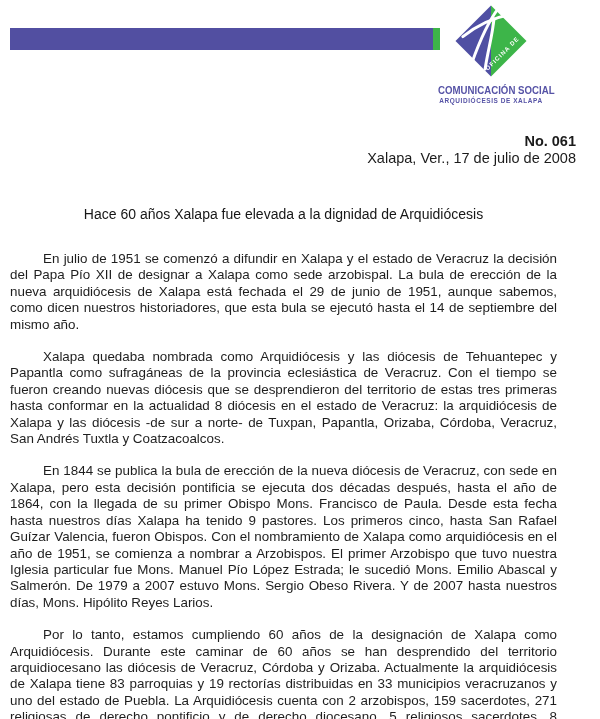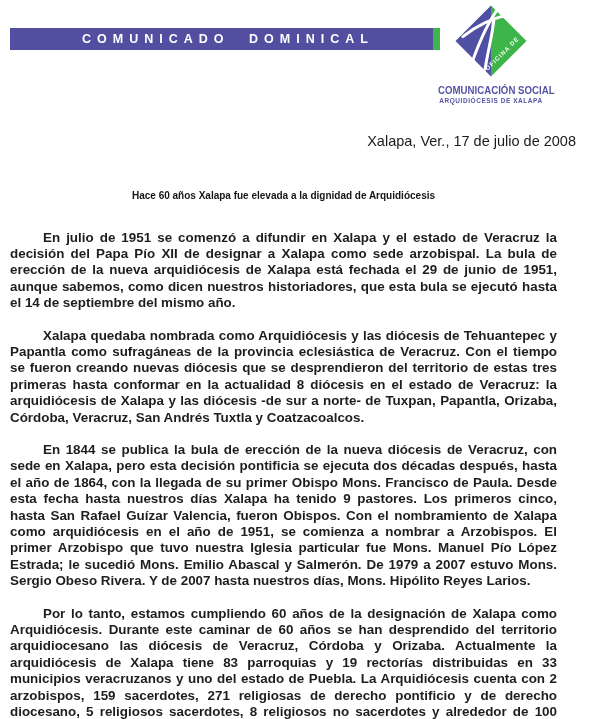--- a/index.html
+++ b/index.html
@@ -48,42 +48,41 @@
 
   .meta {
     margin-top: 15px; padding-right: 24px;
     text-align: right; font-size: 14.5px; line-height: 16.5px;
   }
   .meta-number { font-weight: bold; }
 
   .doc-title {
     margin: 40px 43px 0 10px;
     text-align: center;
-    font-size: 10px; font-weight: bold;
+    font-size: 14px; font-weight: normal;
     color: #161616;
   }
 
   .content {
     margin-top: 29px;
     padding: 0 43px 0 10px;
     font-size: 13.4px; line-height: 16.4px;
     text-align: justify;
     color: #1e1e1e;
   }
-  .content p { margin: 8px 0 16px 0; text-indent: 33px; font-weight: bold; }
+  .content p { margin: 8px 0 16px 0; text-indent: 33px; }
 </style>
 </head>
 <body>
 
 <div class="page">
 
   <div class="header">
 
     <div class="banner">
-      <span class="banner-text">COMUNICADO DOMINICAL</span>
       <span class="banner-accent"></span>
     </div>
 
     <div class="logo-block">
       <svg class="logo-svg" width="76" height="74" viewBox="0 0 100 100">
         <defs>
           <path id="arcp" d="M40,96 L96,40"></path>
         </defs>
         <polygon points="50,2 2,50 50,98" fill="#4f4fa3"></polygon>
         <polygon points="50,2 98,50 50,98" fill="#3db549"></polygon>
@@ -96,20 +95,21 @@
           <textPath href="#arcp" startOffset="8">OFICINA DE</textPath>
         </text>
       </svg>
       <div class="org-line1">COMUNICACIÓN SOCIAL</div>
       <div class="org-line2">ARQUIDIÓCESIS DE XALAPA</div>
     </div>
 
   </div>
 
   <div class="meta">
+    <div class="meta-number">No. 061</div>
     <div class="meta-date">Xalapa, Ver., 17 de julio de 2008</div>
   </div>
 
   <h1 class="doc-title">Hace 60 años Xalapa fue elevada a la dignidad de Arquidiócesis</h1>
 
   <div class="content">
     <p>En julio de 1951 se comenzó a difundir en Xalapa y el estado de Veracruz la decisión del Papa Pío XII de designar a Xalapa como sede arzobispal. La bula de erección de la nueva arquidiócesis de Xalapa está fechada el 29 de junio de 1951, aunque sabemos, como dicen nuestros historiadores, que esta bula se ejecutó hasta el 14 de septiembre del mismo año.</p>
     <p>Xalapa quedaba nombrada como Arquidiócesis y las diócesis de Tehuantepec y Papantla como sufragáneas de la provincia eclesiástica de Veracruz. Con el tiempo se fueron creando nuevas diócesis que se desprendieron del territorio de estas tres primeras hasta conformar en la actualidad 8 diócesis en el estado de Veracruz: la arquidiócesis de Xalapa y las diócesis -de sur a norte- de Tuxpan, Papantla, Orizaba, Córdoba, Veracruz, San Andrés Tuxtla y Coatzacoalcos.</p>
     <p>En 1844 se publica la bula de erección de la nueva diócesis de Veracruz, con sede en Xalapa, pero esta decisión pontificia se ejecuta dos décadas después, hasta el año de 1864, con la llegada de su primer Obispo Mons. Francisco de Paula. Desde esta fecha hasta nuestros días Xalapa ha tenido 9 pastores. Los primeros cinco, hasta San Rafael Guízar Valencia, fueron Obispos. Con el nombramiento de Xalapa como arquidiócesis en el año de 1951, se comienza a nombrar a Arzobispos. El primer Arzobispo que tuvo nuestra Iglesia particular fue Mons. Manuel Pío López Estrada; le sucedió Mons. Emilio Abascal y Salmerón. De 1979 a 2007 estuvo Mons. Sergio Obeso Rivera. Y de 2007 hasta nuestros días, Mons. Hipólito Reyes Larios.</p>
     <p>Por lo tanto, estamos cumpliendo 60 años de la designación de Xalapa como Arquidiócesis. Durante este caminar de 60 años se han desprendido del territorio arquidiocesano las diócesis de Veracruz, Córdoba y Orizaba. Actualmente la arquidiócesis de Xalapa tiene 83 parroquias y 19 rectorías distribuidas en 33 municipios veracruzanos y uno del estado de Puebla.  La Arquidiócesis cuenta con 2 arzobispos, 159 sacerdotes, 271 religiosas de derecho pontificio y de derecho diocesano, 5 religiosos sacerdotes, 8 religiosos no sacerdotes y alrededor de 100 seminaristas.</p>

